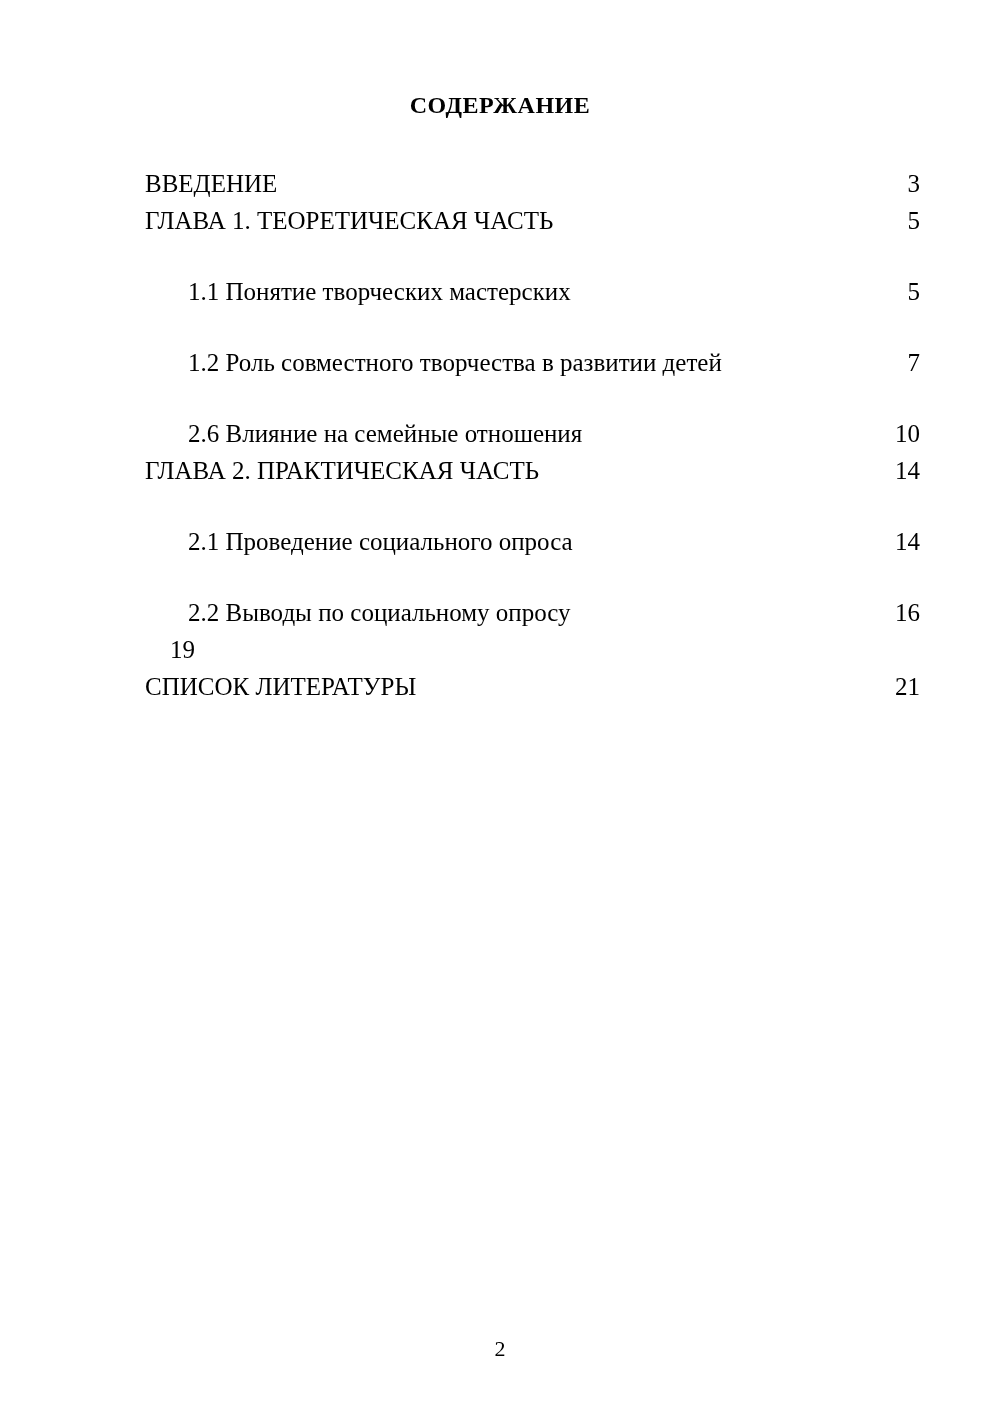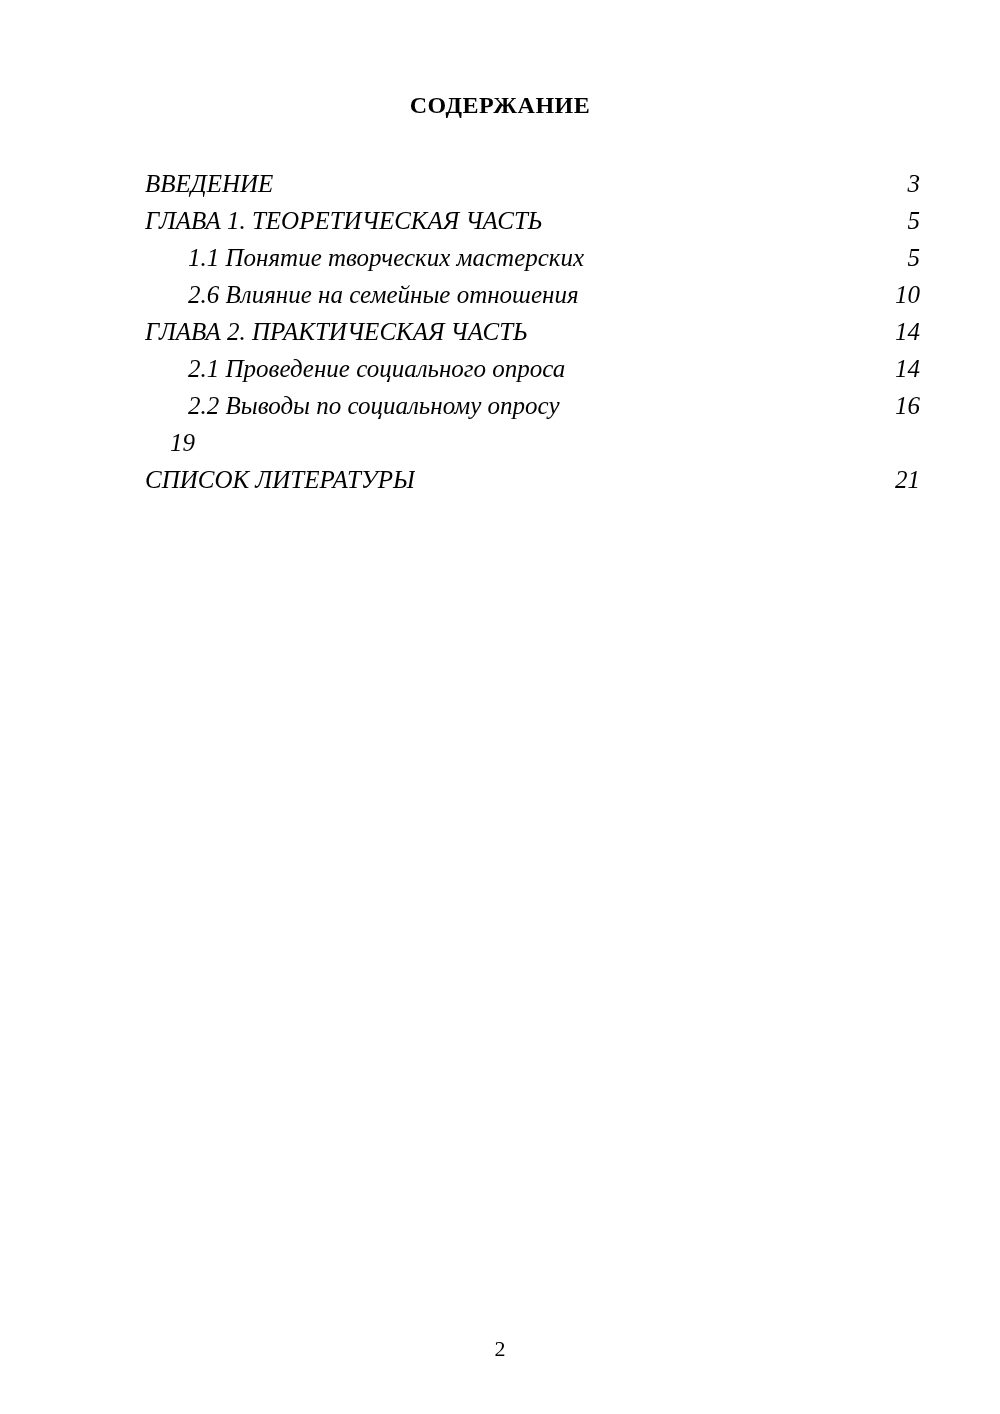--- a/index.html
+++ b/index.html
@@ -38,38 +38,38 @@
     left: 145px;
     width: 775px;
   }
   .toc-row {
     display: flex;
     align-items: baseline;
     justify-content: space-between;
     font-size: 25px;
     line-height: 37px;
     white-space: nowrap;
-    font-style: italic;
   }
   .toc-row .label {
     flex: 0 1 auto;
     overflow: hidden;
     text-overflow: ellipsis;
   }
   .toc-row .page-num {
     flex: 0 0 auto;
     text-align: right;
     min-width: 30px;
     padding-left: 20px;
   }
   .level-1 .label {
     padding-left: 0;
   }
   .level-2 .label {
     padding-left: 43px;
+    margin-top: 34px;
   }
   .page-footer {
     position: absolute;
     bottom: 52px;
     left: 0;
     width: 1000px;
     text-align: center;
     font-size: 22px;
   }
 </style>
@@ -90,20 +90,24 @@
     <div class="toc-row level-1">
       <span class="label">ГЛАВА 1. ТЕОРЕТИЧЕСКАЯ ЧАСТЬ</span>
       <span class="page-num">5</span>
     </div>
 
     <div class="toc-row level-2">
       <span class="label">1.1 Понятие творческих мастерских</span>
       <span class="page-num">5</span>
     </div>
 
+    <div class="toc-row level-2">
+      <span class="label">1.2 Роль совместного творчества в развитии детей</span>
+      <span class="page-num">7</span>
+    </div>
 
 
     <div class="toc-row level-2">
       <span class="label">2.6 Влияние на семейные отношения</span>
       <span class="page-num">10</span>
     </div>
 
     <div class="toc-row level-1">
       <span class="label">ГЛАВА 2. ПРАКТИЧЕСКАЯ ЧАСТЬ</span>
       <span class="page-num">14</span>

